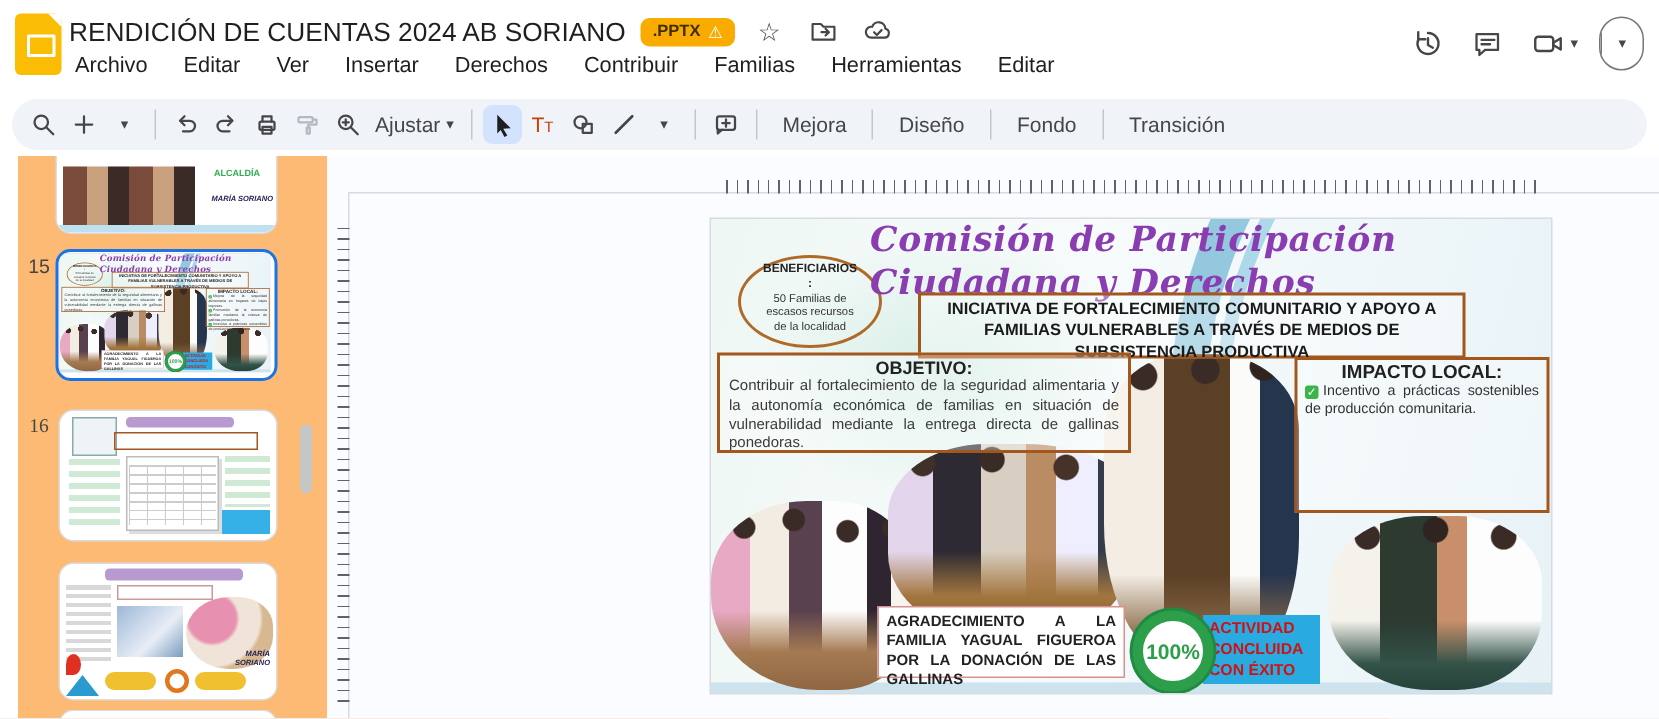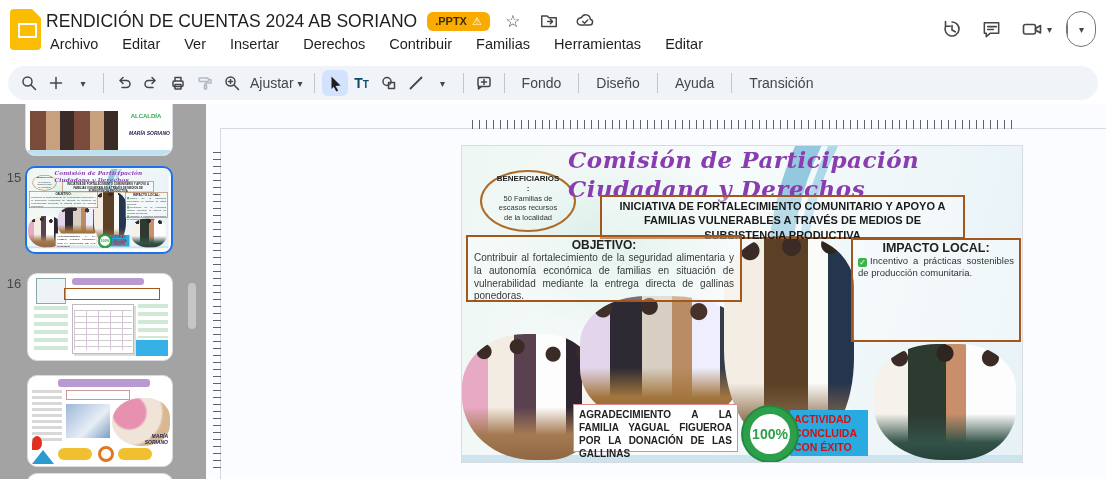--- a/index.html
+++ b/index.html
@@ -39,25 +39,25 @@
   #toolbar { position:absolute; left:8px; top:66px; width:1090px; height:34px; background:#f0f4f9;
      border-radius:17px; display:flex; align-items:center; padding:0 8px; gap:1px; }
   .tb-btn { display:inline-flex; align-items:center; justify-content:center; min-width:26px; height:26px;
      border-radius:6px; cursor:pointer; color:#444746; }
   .tb-btn svg { stroke:#444746; fill:none; stroke-width:1.5; stroke-linecap:round; stroke-linejoin:round; }
   .tb-btn.selected { background:#d3e3fd; }
   .tb-btn.disabled svg { stroke:#b3b9c2; }
   .tb-div { width:1px; height:20px; background:#c4c7c5; margin:0 6px; }
   .tb-label { font-size:14px; color:#444746; padding:0 4px; display:flex; align-items:center; gap:4px; cursor:pointer; }
   .tb-text-btn { font-size:14px; color:#444746; padding:4px 10px; border-radius:6px; cursor:pointer; }
-  .tt-glyph { font-size:14px; color:#0c4a6e; font-weight:bold; }
+  .tt-glyph { font-size:14px; color:#c2410c; font-weight:normal; }
   .tt-glyph small { font-size:10px; }
 
   
-  #workspace { position:absolute; left:0; top:104px; width:914px; height:375px; background:#a3a3a3; }
+  #workspace { position:absolute; left:12px; top:104px; width:914px; height:375px; background:#fdba74; }
 
   
   #filmstrip { position:absolute; left:0; top:0; width:206px; height:375px; overflow:hidden; }
   .thumb { position:absolute; background:#fff; border:1px solid #dadce0; border-radius:10px; overflow:hidden; cursor:pointer; }
   .thumb-num { position:absolute; font-size:13px; color:#444746; width:20px; text-align:center; }
   #thumb-top { left:25px; top:-38px; width:148px; height:90px; }
   #thumb-15 { left:25px; top:62px; width:148px; height:88px; border:2.5px solid #1a73e8; padding:1px; }
   #thumb-16 { left:27px; top:169px; width:146px; height:88px; }
   #thumb-17 { left:27px; top:271px; width:146px; height:92px; }
   #thumb-bottom { left:27px; top:369px; width:146px; height:10px; border-radius:10px 10px 0 0; }
@@ -301,25 +301,25 @@
     <span class="tb-btn caret">▾</span>
     <span class="tb-div"></span>
     <span class="tb-btn">
       <svg width="18" height="18" viewBox="0 0 18 18">
         <rect x="3" y="3.5" width="12" height="9" rx="1.5"></rect>
           <path d="M3.5 12.5V15l3-2.5"></path>
           <path d="M9 5.5v5M6.5 8h5"></path>
       </svg>
     </span>
     <span class="tb-div"></span>
+    <span class="tb-text-btn">Mejora</span>
+    <span class="tb-div"></span>
+    <span class="tb-text-btn">Diseño</span>
+    <span class="tb-div"></span>
     <span class="tb-text-btn">Fondo</span>
-    <span class="tb-div"></span>
-    <span class="tb-text-btn">Diseño</span>
-    <span class="tb-div"></span>
-    <span class="tb-text-btn">Ayuda</span>
     <span class="tb-div"></span>
     <span class="tb-text-btn">Transición</span>
   </div>
 
   <div id="workspace">
 
     <div id="filmstrip">
 
       <div class="thumb" id="thumb-top">
         <div class="mb" style="left:4px;top:44px;width:88px;height:40px;background:
@@ -359,21 +359,21 @@
             <div class="photo photoC"></div>
             <div class="photo photoD"></div>
             <div class="thanks-box">AGRADECIMIENTO A LA FAMILIA YAGUAL FIGUEROA POR LA DONACIÓN DE LAS GALLINAS</div>
             <div class="progress-ring">100%</div>
             <div class="status-box">ACTIVIDAD CONCLUIDA CON ÉXITO</div>
             <div class="bottom-strip"></div>
           </div>
         </div>
       </div>
 
-      <div class="thumb-num" style="left:4px;top:172px;">16</div>
+      <div class="thumb-num" style="left:4px;top:172px;font-family:Liberation Serif, serif;">16</div>
       <div class="thumb" id="thumb-16">
         <div class="mb" style="left:8px;top:4px;width:30px;height:26px;border:1px solid #8aa;background:#eef4f6;"></div>
         <div class="mb" style="left:44px;top:4px;width:72px;height:7px;background:#b89ad0;border-radius:3px;"></div>
         <div class="mb" style="left:36px;top:14px;width:96px;height:12px;border:1px solid #a4571c;"></div>
         <div class="mb" style="left:6px;top:32px;width:34px;height:44px;background:repeating-linear-gradient(#cfe9d4 0 4px,#fff 4px 8px);"></div>
         <div class="mb" style="left:44px;top:30px;width:62px;height:50px;background:#fff;border:1px solid #bbb;box-shadow:2px 2px 0 #ddd;"></div>
         <div class="mb" style="left:46px;top:36px;width:58px;height:40px;background:repeating-linear-gradient(90deg,#d8c4d8 0 1px,transparent 1px 12px),repeating-linear-gradient(#ccc 0 1px,transparent 1px 6px);"></div>
         <div class="mb" style="left:110px;top:30px;width:30px;height:34px;background:repeating-linear-gradient(#cfe9d4 0 4px,#fff 4px 8px);"></div>
         <div class="mb" style="left:108px;top:66px;width:32px;height:16px;background:#35b1e8;"></div>
       </div>

